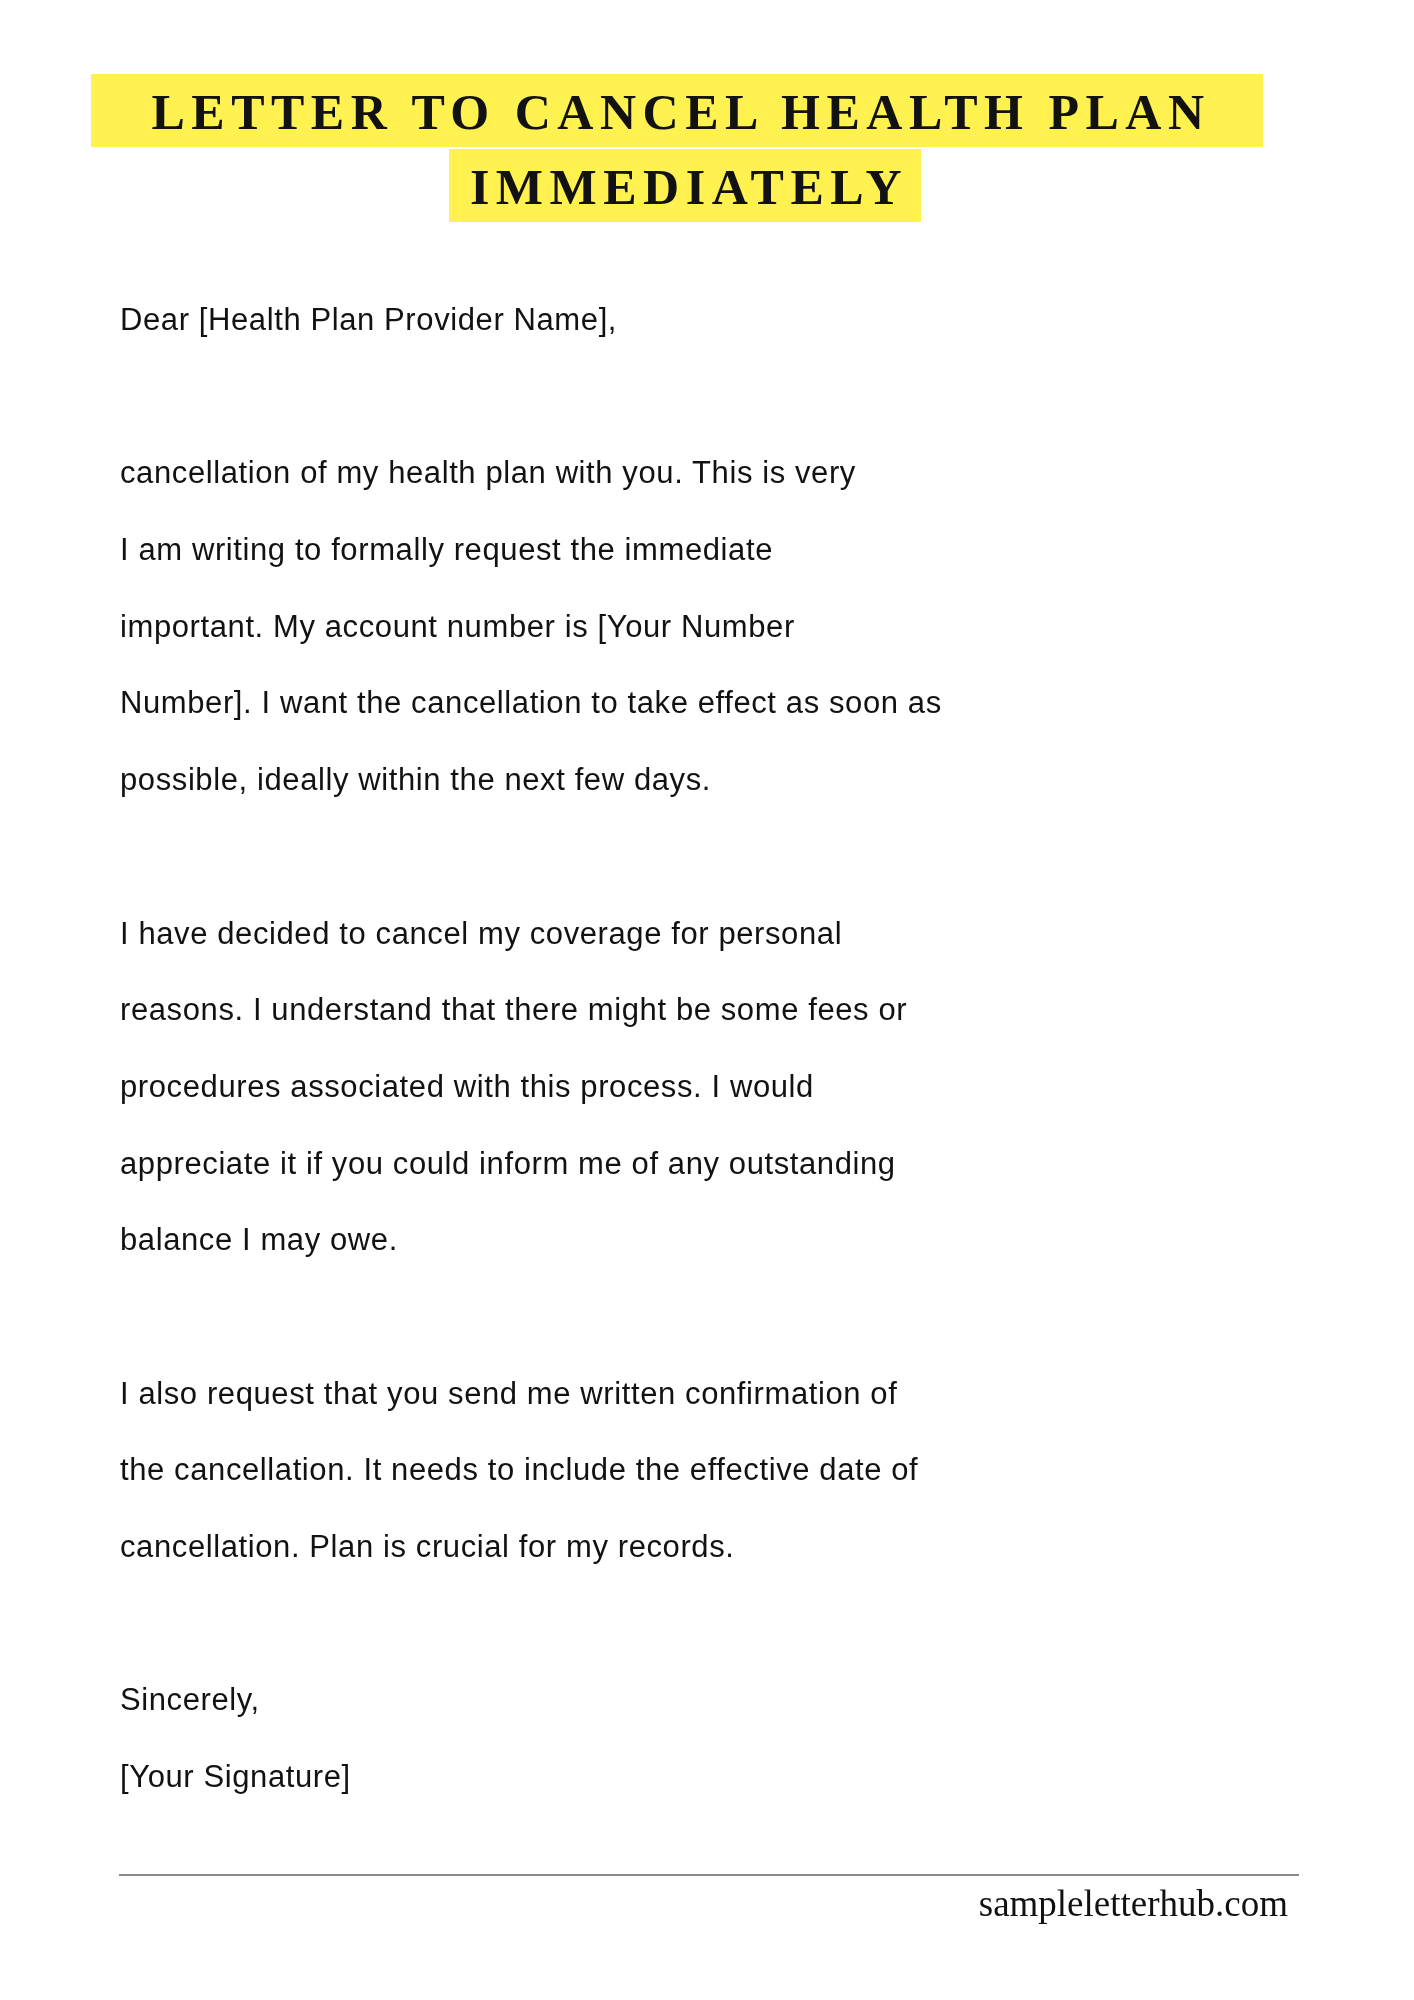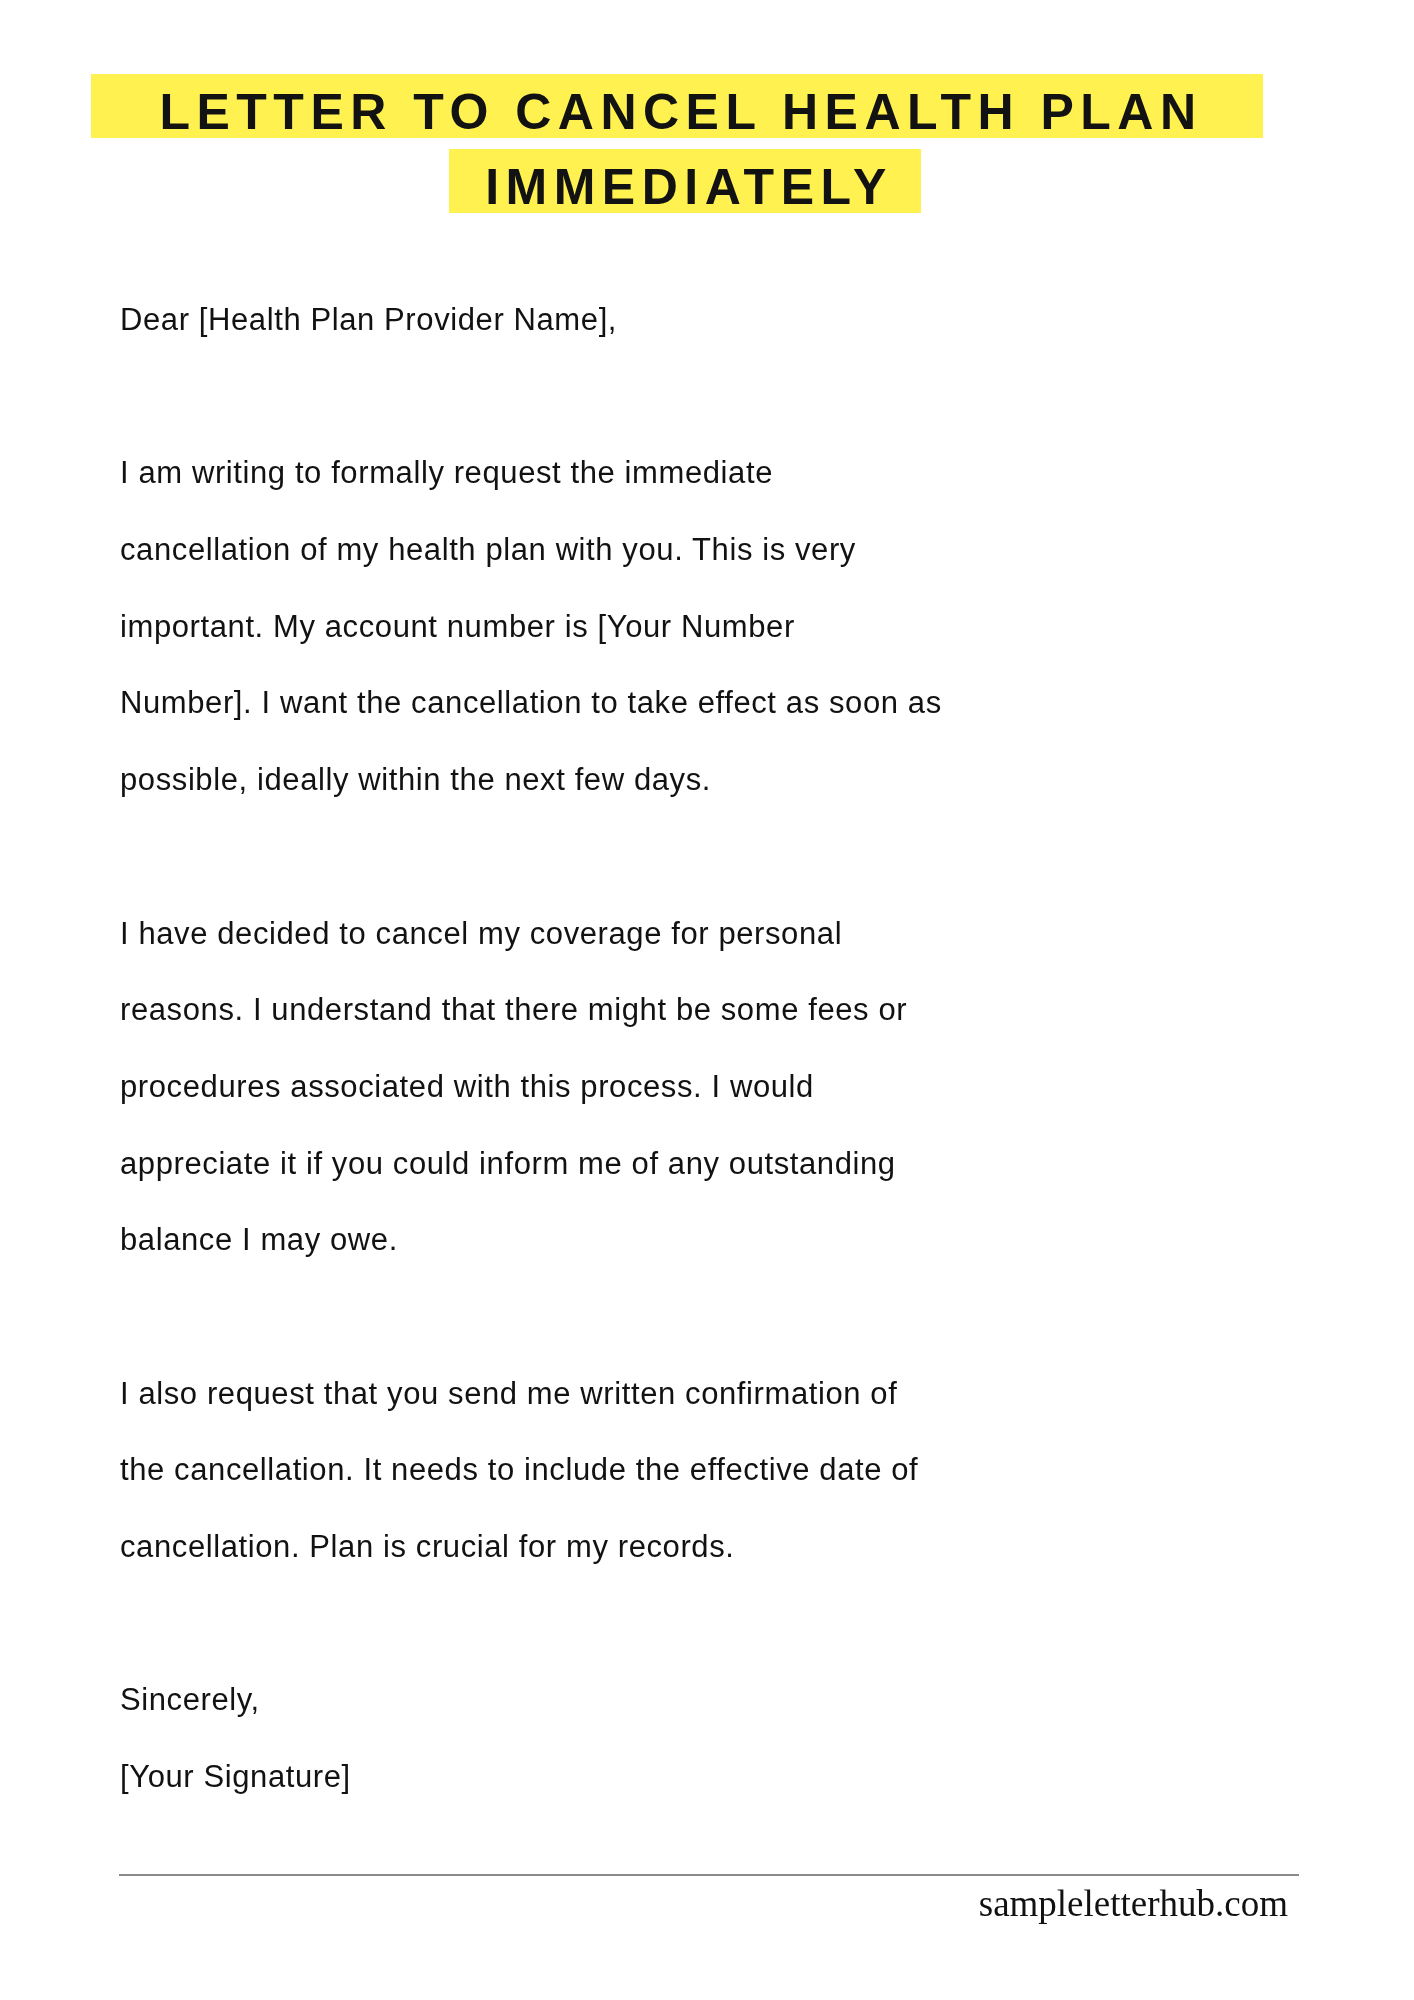--- a/index.html
+++ b/index.html
@@ -9,21 +9,21 @@
   }
   .title-wrap {
     position: absolute; left: 0; top: 74px; width: 1354px;
     text-align: center;
     font-family: "Liberation Sans", sans-serif; font-weight: bold;
     font-size: 50px; letter-spacing: 6.5px; line-height: 73px;
   }
   .title-line { display: block; }
   .title-line span {
     display: inline-block; background: #fff250; padding: 0 10px 0 18px;
-    height: 64px; line-height: 76px;
+    height: 73px; line-height: 76px; font-family: Liberation Serif, serif;
   }
   .title-line.l1 span { width: 1144px; }
   .title-line.l2 span { width: 444px; margin-left: 16px; }
   .body {
     position: absolute; left: 120px; top: 282px;
     font-family: "Liberation Sans", sans-serif; font-size: 31px; line-height: 76.7px;
     letter-spacing: 0.6px; white-space: nowrap;
   }
   .line { display: block; height: 76.7px; }
   .gap { display: block; height: 76.7px; }
@@ -41,22 +41,22 @@
 <div class="title-wrap">
   <div class="title-line l1"><span>LETTER TO CANCEL HEALTH PLAN</span></div>
   <div class="title-line l2"><span>IMMEDIATELY</span></div>
 </div>
 
 <div class="body">
   <span class="line">Dear [Health Plan Provider Name],</span>
   <span class="gap"></span>
 
   <div>
+    <span class="line">cancellation of my health plan with you. This is very</span>
     <span class="line">I am writing to formally request the immediate</span>
-    <span class="line">cancellation of my health plan with you. This is very</span>
     <span class="line">important. My account number is [Your Number</span>
     <span class="line">Number]. I want the cancellation to take effect as soon as</span>
     <span class="line">possible, ideally within the next few days.</span>
   </div>
   <span class="gap"></span>
 
   <div>
     <span class="line">I have decided to cancel my coverage for personal</span>
     <span class="line">reasons. I understand that there might be some fees or</span>
     <span class="line">procedures associated with this process. I would</span>

